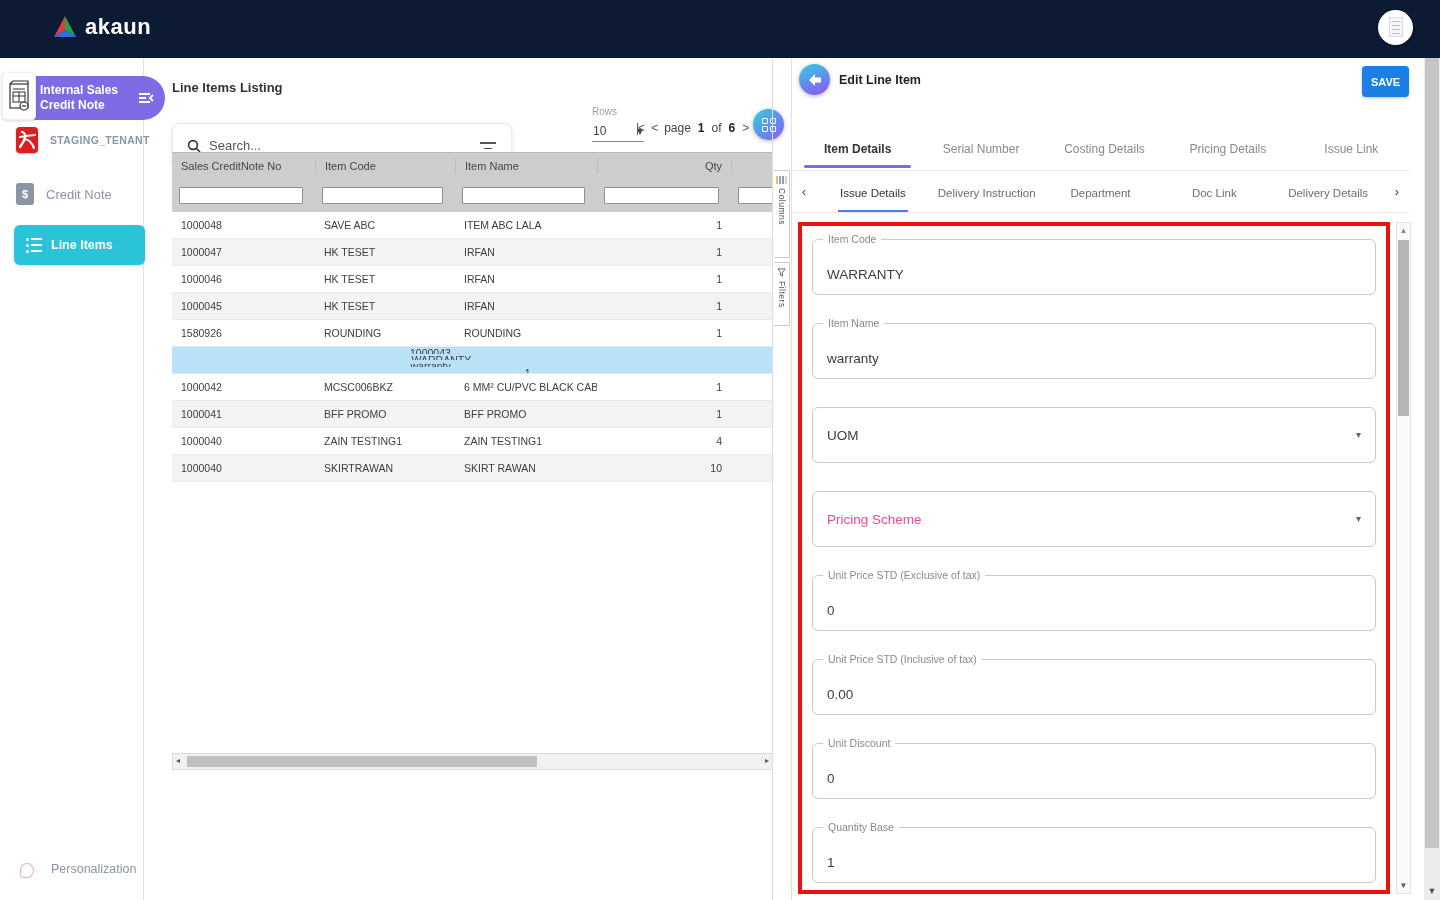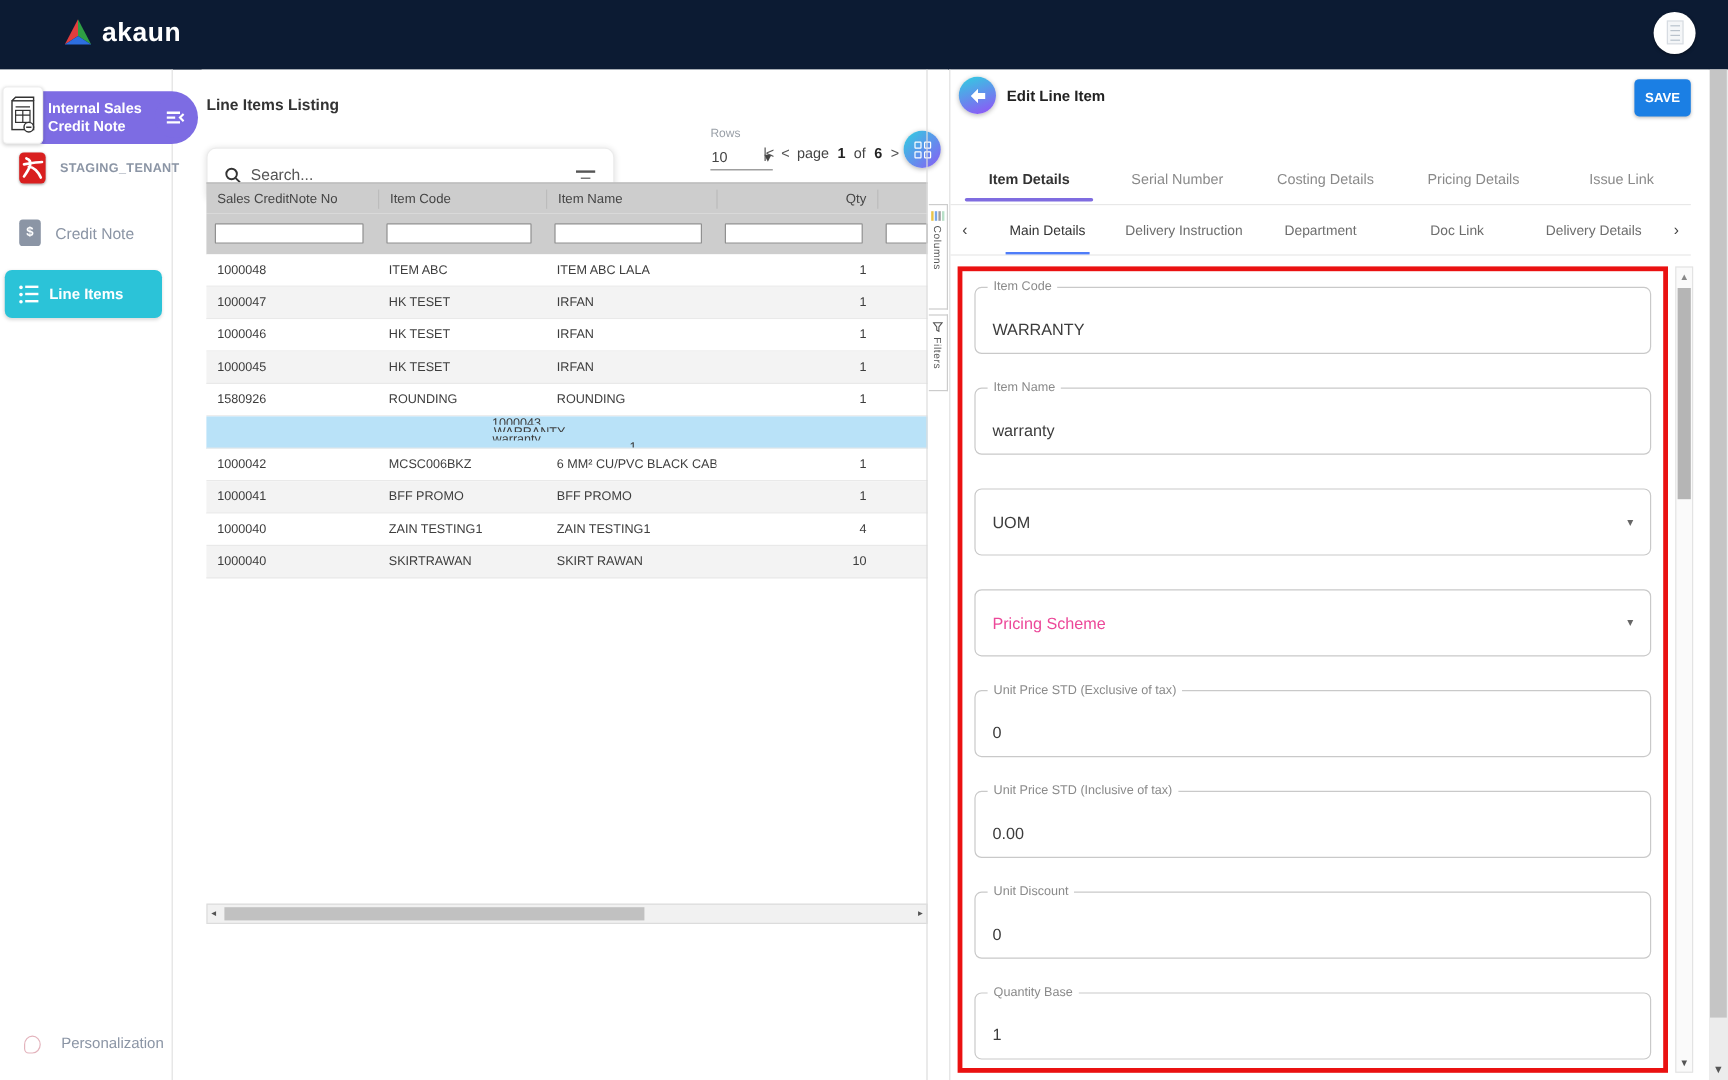--- a/index.html
+++ b/index.html
@@ -37,21 +37,21 @@
   .side-item { position:absolute; left:0; display:flex; align-items:center; gap:12px; padding-left:16px;
     width:152px; }
   .tenant-row { top:68px; height:28px; }
   .tenant-icon { width:22px; height:26px; background:#d91f1f; border-radius:4px; position:relative;
     box-shadow:0 1px 2px rgba(0,0,0,.3); }
   .tenant-label { color:#8b95a5; font-size:10.5px; font-weight:bold; letter-spacing:.3px; }
   .credit-row { top:122px; height:28px; }
   .credit-icon { width:18px; height:22px; background:#8b95a5; border-radius:3px; color:#fff;
     font-size:11px; font-weight:bold; display:flex; align-items:center; justify-content:center; }
   .credit-label { color:#8b95a5; font-size:13px; }
-  .lineitems-row { position:absolute; left:4px; top:167px; width:131px; height:40px; background:#2bc3d8;
+  .lineitems-row { position:absolute; left:14px; top:167px; width:131px; height:40px; background:#2bc3d8;
     border-radius:6px; display:flex; align-items:center; gap:9px; padding-left:12px;
     box-shadow:0 1px 3px rgba(0,0,0,.15); }
   .li-icon { display:flex; flex-direction:column; gap:3px; }
   .li-icon i { display:flex; align-items:center; gap:2px; }
   .li-icon b { width:3px; height:3px; background:#fff; border-radius:50%; }
   .li-icon s { width:11px; height:2px; background:#fff; display:block; }
   .lineitems-label { color:#fff; font-size:12.5px; font-weight:bold; }
   .personal-row { position:absolute; left:20px; top:803px; display:flex; align-items:center; gap:16px; }
   .personal-icon { width:15px; height:16px; opacity:.45; position:relative; }
   .personal-icon:before { content:""; position:absolute; left:0; top:2px; width:12px; height:13px;
@@ -308,21 +308,21 @@
       <div class="tfilter">
         <div class="tf-cell c0" style="padding-right:12px;"><input class="tf-input" style=""></div>
         <div class="tf-cell c1" style="padding-right:12px;"><input class="tf-input" style=""></div>
         <div class="tf-cell c2" style="padding-right:12px;"><input class="tf-input" style=""></div>
         <div class="tf-cell c3" style="padding-right:12px;"><input class="tf-input" style=""></div>
         <div class="tf-cell c4" style="padding-right:0;"><input class="tf-input" style=""></div>
       </div>
 
       <div class="trow">
         <div class="td c0">1000048</div>
-        <div class="td c1">ITEM ABC</div>
+        <div class="td c1">SAVE ABC</div>
         <div class="td c2">ITEM ABC LALA</div>
         <div class="td c3 num">1</div>
       </div>
       <div class="trow alt">
         <div class="td c0">1000047</div>
         <div class="td c1">HK TESET</div>
         <div class="td c2">IRFAN</div>
         <div class="td c3 num">1</div>
       </div>
       <div class="trow">
@@ -413,21 +413,21 @@
       <div class="tab active">Item Details</div>
       <div class="tab">Serial Number</div>
       <div class="tab">Costing Details</div>
       <div class="tab">Pricing Details</div>
       <div class="tab">Issue Link</div>
     </div>
 
     <div class="subtabs">
       <div class="subchev">‹</div>
       <div class="subtab-set">
-        <div class="subtab active">Main Details</div>
+        <div class="subtab active">Issue Details</div>
         <div class="subtab">Delivery Instruction</div>
         <div class="subtab">Department</div>
         <div class="subtab">Doc Link</div>
         <div class="subtab">Delivery Details</div>
       </div>
       <div class="subchev">›</div>
     </div>
 
     <div class="form-wrap">
       <div class="field">

